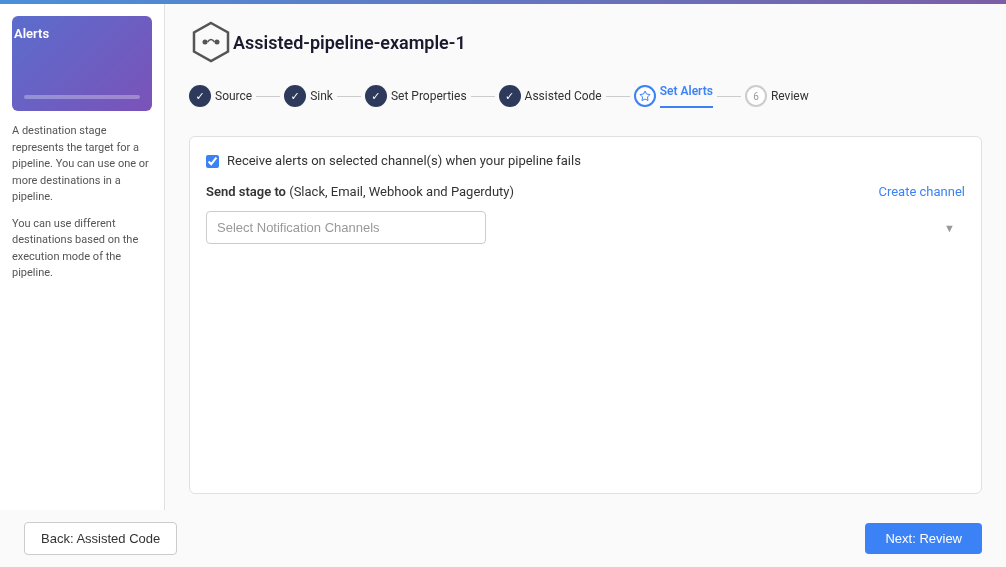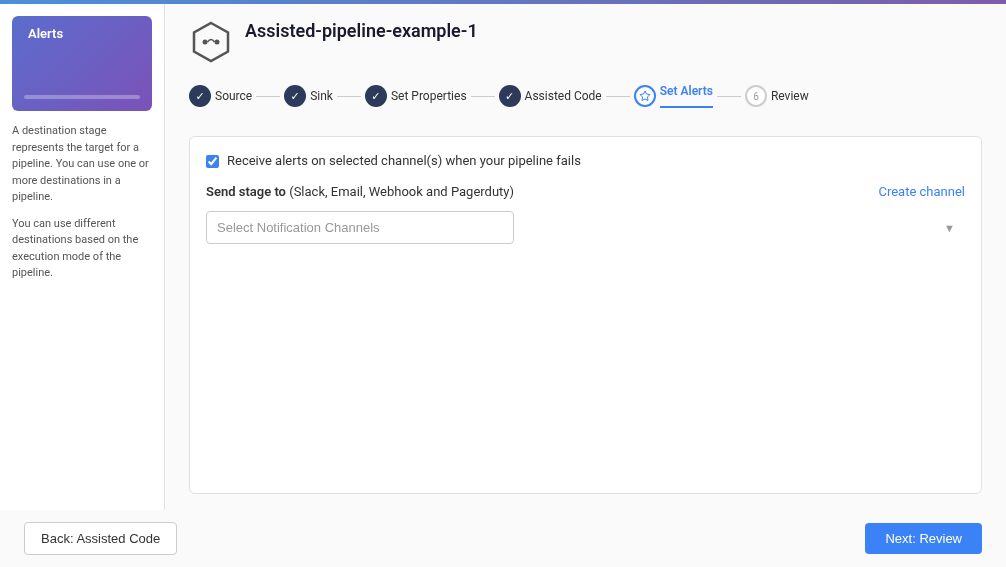--- a/index.html
+++ b/index.html
@@ -49,21 +49,21 @@
       color: white;
       font-size: 13px;
       font-weight: 600;
       position: relative;
       margin-bottom: 12px;
     }
 
     .sidebar-card-title {
       position: absolute;
       top: 10px;
-      left: 16px;
+      left: 2px;
       font-size: 13px;
       font-weight: 600;
       color: white;
     }
 
     .sidebar-card-bar {
       position: absolute;
       bottom: 12px;
       left: 12px;
       right: 12px;
@@ -87,21 +87,21 @@
       flex: 1;
       background: #fafafa;
       display: flex;
       flex-direction: column;
       padding: 16px 24px;
     }
 
     
     .content-header {
       display: flex;
-      gap: 12px;
+      align-items: center;
       margin-bottom: 20px;
     }
 
     .pipeline-icon {
       width: 44px;
       height: 44px;
       flex-shrink: 0;
     }
 
     .pipeline-title {
@@ -236,21 +236,21 @@
       text-decoration: none;
       cursor: pointer;
       flex-shrink: 0;
     }
 
     .dropdown-container {
       position: relative;
     }
 
     .dropdown {
-      width: 308px;
+      width: 280px;
       border: 1px solid #ccc;
       border-radius: 4px;
       padding: 8px 30px 8px 10px;
       font-size: 13px;
       color: #999;
       background: white;
       appearance: none;
       cursor: pointer;
     }
 

